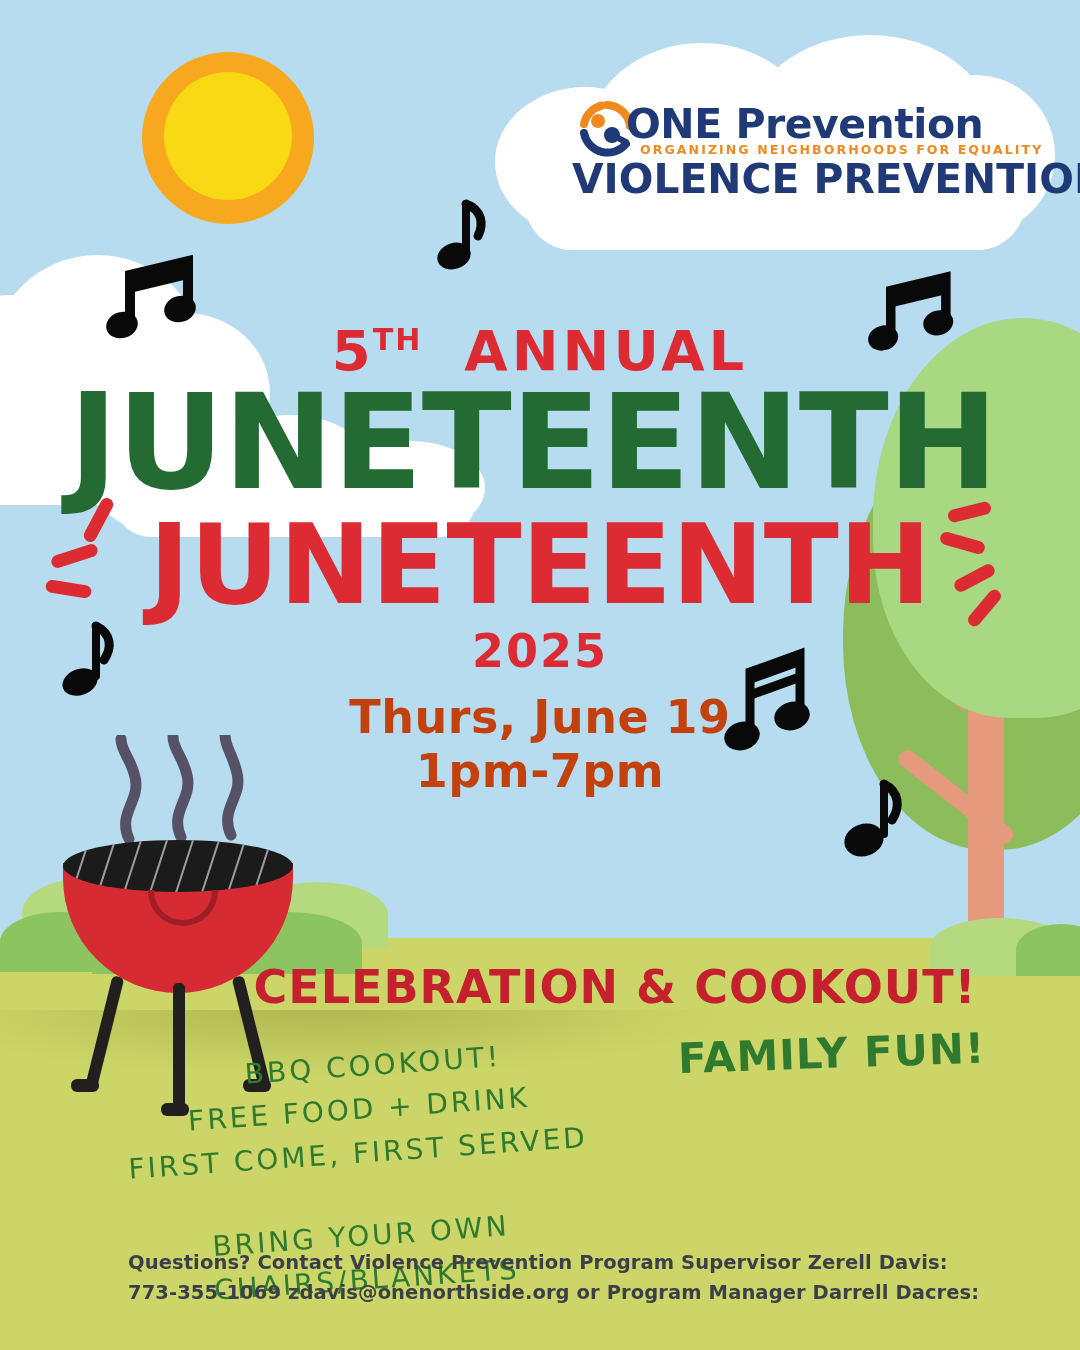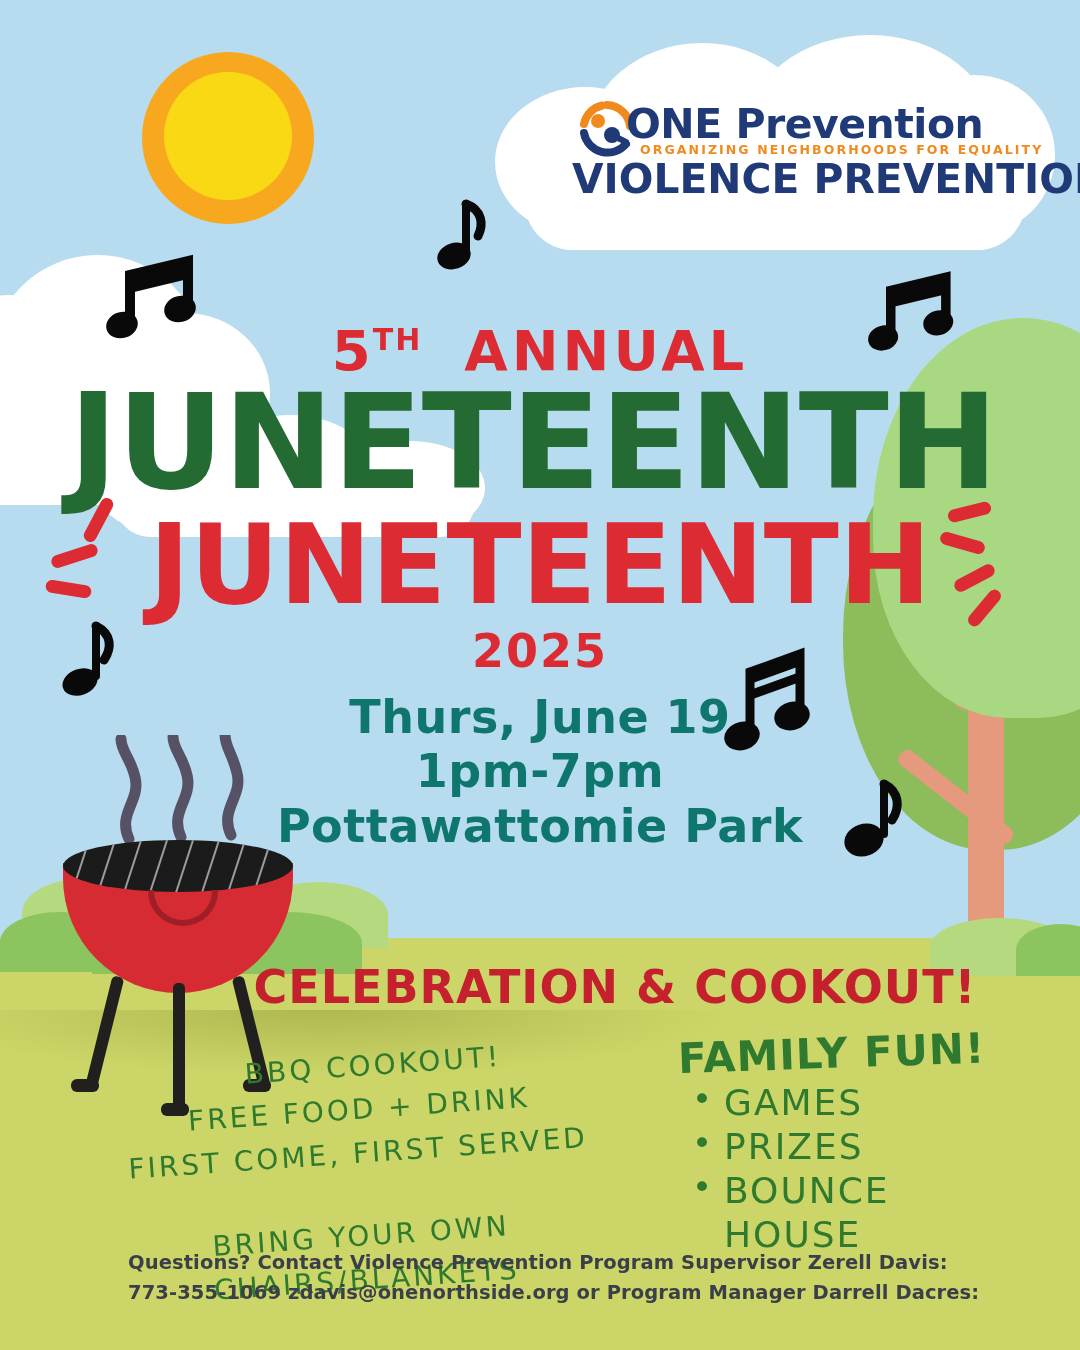--- a/index.html
+++ b/index.html
@@ -79,21 +79,21 @@
   }
   .line-celebration{
     color:#dc2b33;font-weight:700;font-size:110px;letter-spacing:0px;
     margin:6px 0 0 0;line-height:.98;
   }
   .line-year{
     color:#dc2b33;font-weight:700;font-size:46px;letter-spacing:2px;margin:4px 0 0 0;
   }
 
   
-  .details{position:absolute;left:0;top:690px;width:1080px;text-align:center;color:#0f766e;}
+  .details{position:absolute;left:0;top:690px;width:1080px;text-align:center;color:#c2410c;}
   .details div{font-weight:700;font-size:46px;line-height:1.18;letter-spacing:.5px;}
 
   
   .banner{position:absolute;left:0;top:960px;width:1080px;text-align:center;
     color:#c4202e;font-weight:700;font-size:46px;letter-spacing:1px;}
   .banner span{display:inline-block;transform:translateX(75px);}
 
   
   .col-left{position:absolute;left:140px;top:1045px;width:430px;color:#2f7a2f;text-align:center;}
   .col-left .l{font-size:28px;letter-spacing:3px;font-weight:400;line-height:1.55;white-space:nowrap;}
@@ -275,44 +275,37 @@
       <span>5</span><span class="ord">TH</span><span class="word">ANNUAL</span>
     </div>
     <div class="line-juneteenth">JUNETEENTH</div>
     <div class="line-celebration">JUNETEENTH</div>
     <div class="line-year">2025</div>
   </div>
 
   <div class="details">
     <div>Thurs, June 19</div>
     <div>1pm-7pm</div>
-    <div>Pottawattomie Park</div>
   </div>
 
   <div class="banner">
     <span>CELEBRATION &amp; COOKOUT!</span>
   </div>
 
   <div class="col-left">
     <div class="l r1">BBQ COOKOUT!</div>
     <div class="l r2">FREE FOOD + DRINK</div>
     <div class="l r3">FIRST COME, FIRST SERVED</div>
     <div class="gap"></div>
     <div class="l r4">BRING YOUR OWN</div>
     <div class="l r5">CHAIRS/BLANKETS</div>
   </div>
 
   <div class="col-right">
     <div class="ff">FAMILY FUN!</div>
-    <ul>
-      <li>GAMES</li>
-      <li>PRIZES</li>
-      <li>BOUNCE</li>
-      <li class="cont">HOUSE</li>
-    </ul>
   </div>
 
   <div class="contact">
     <div>Questions? Contact Violence Prevention Program Supervisor Zerell Davis:</div>
     <div>773-355-1069 zdavis@onenorthside.org or Program Manager Darrell Dacres:</div>
   </div>
 
 </div>
 
 </body></html>

